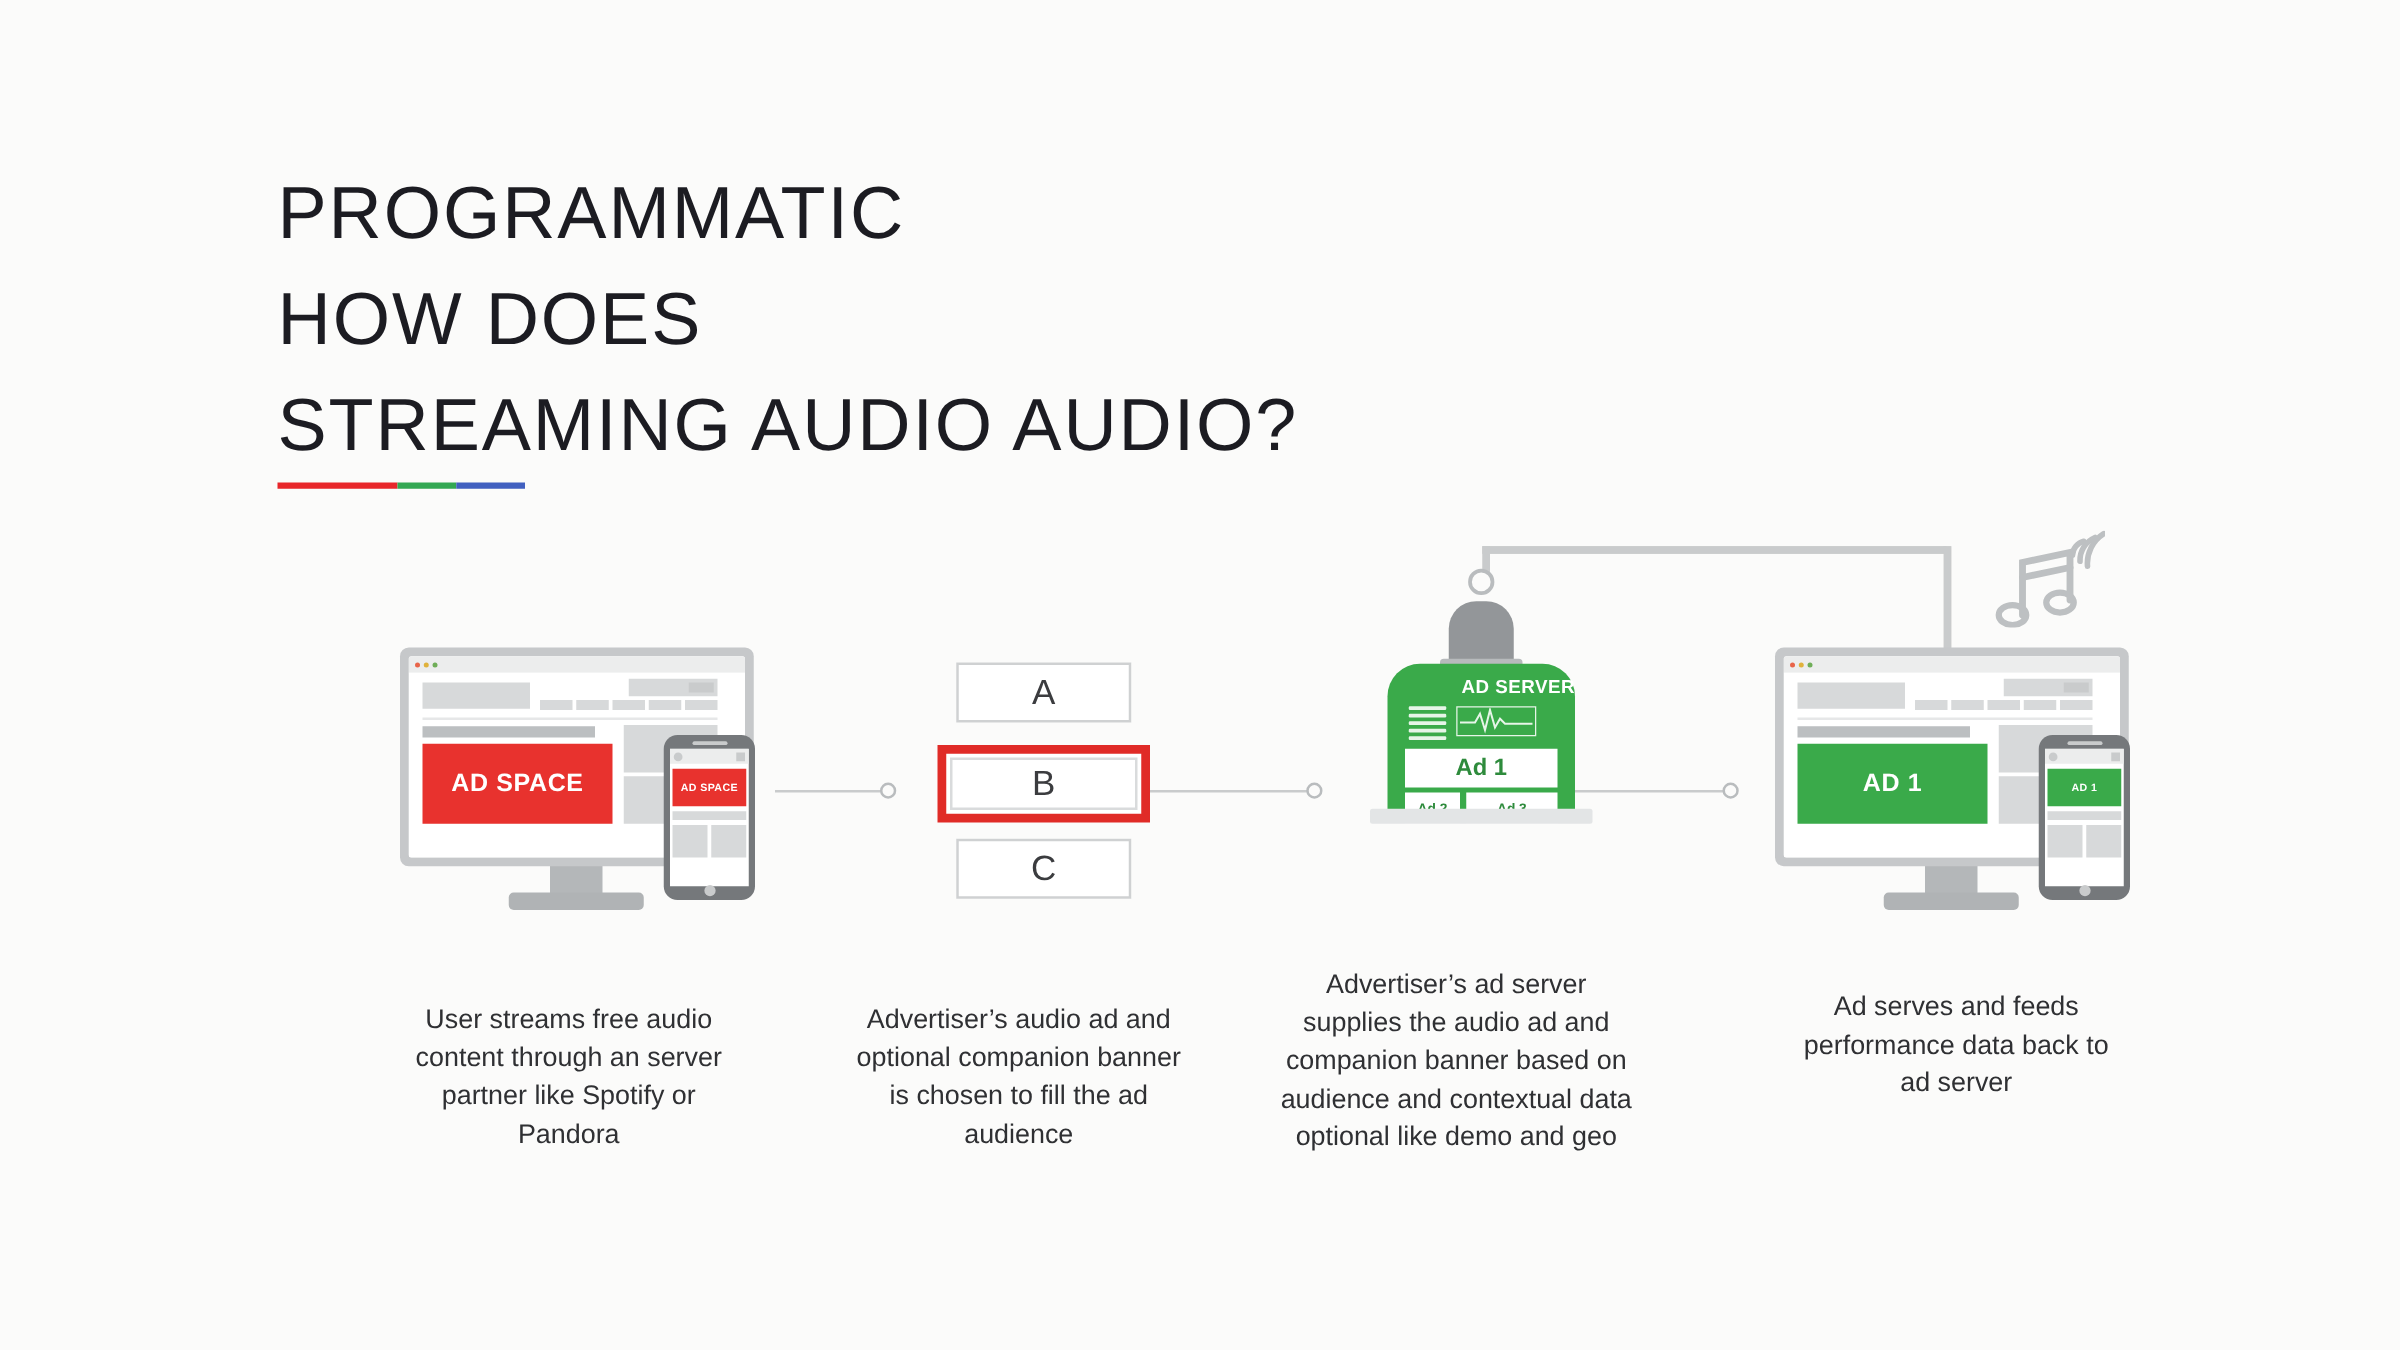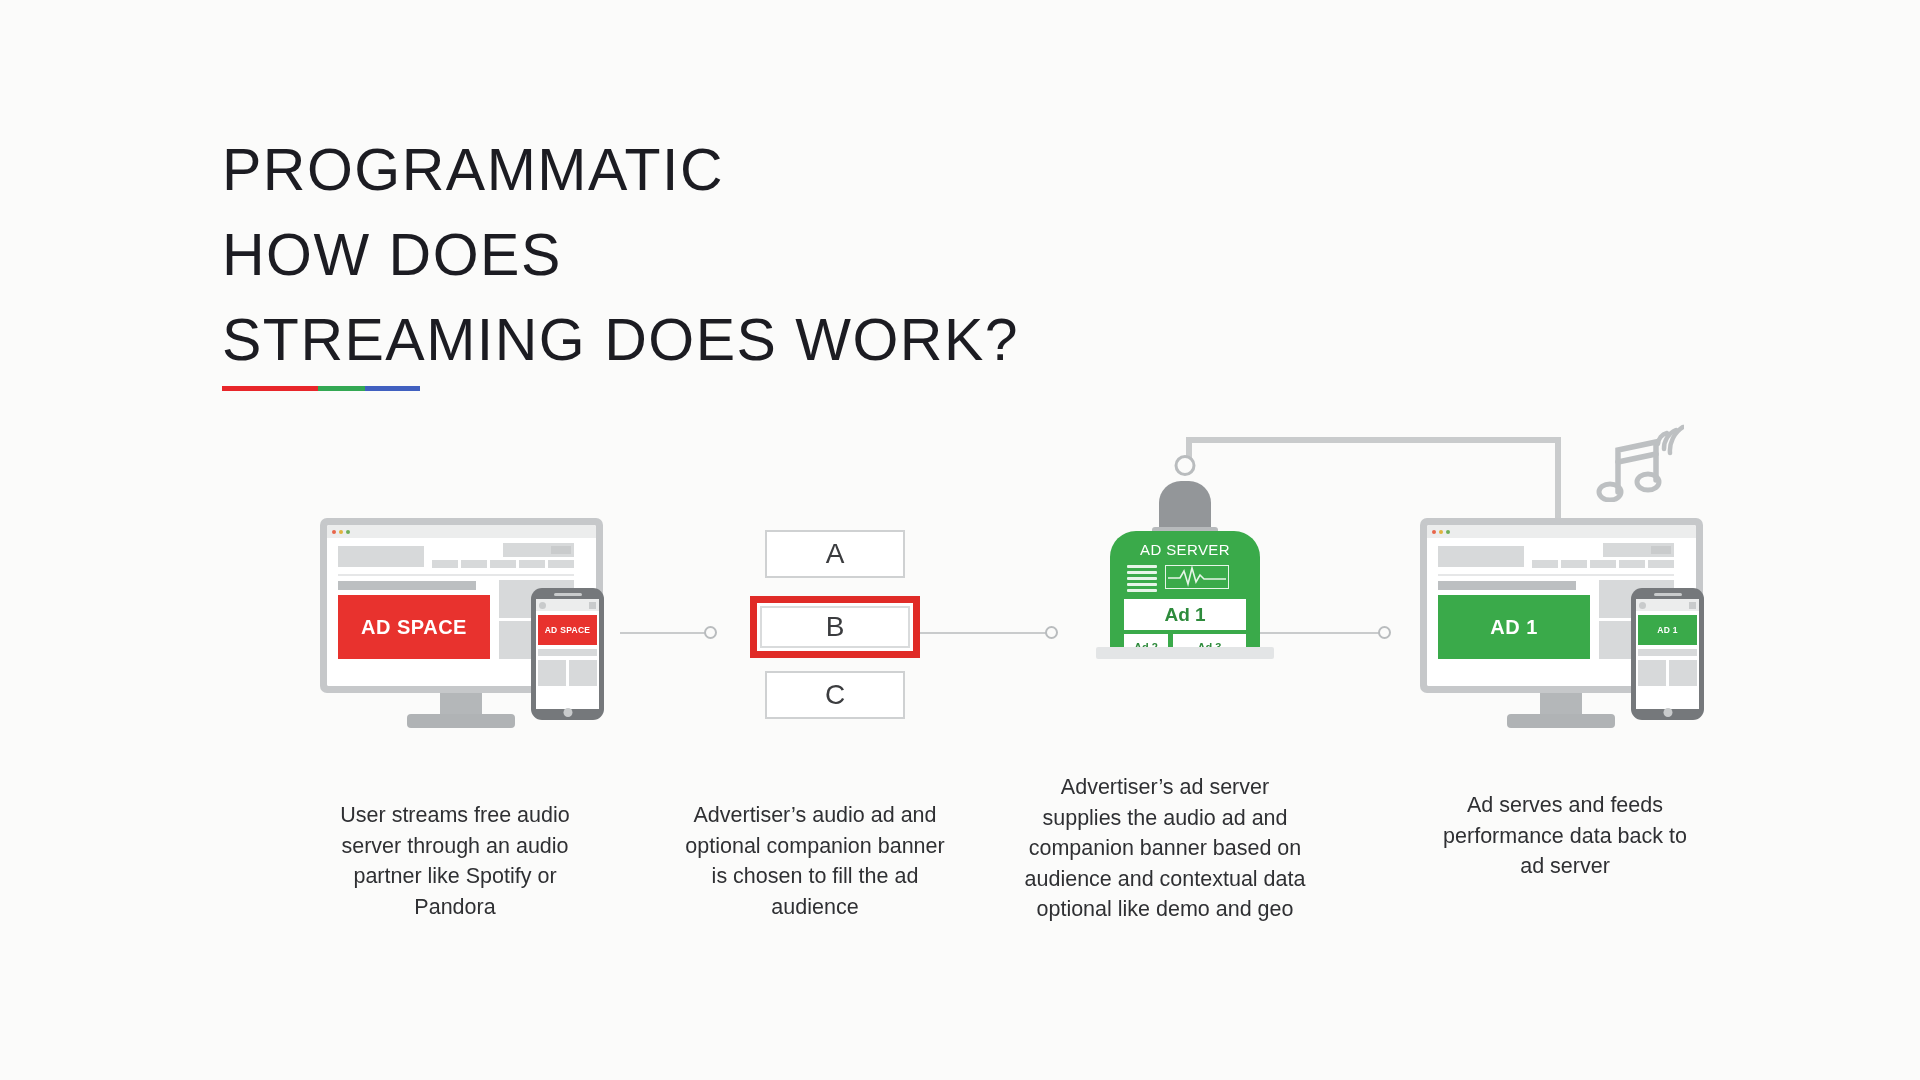--- a/index.html
+++ b/index.html
@@ -107,22 +107,22 @@
   }
   .srv-collar{
     position:absolute;left:50%;transform:translateX(-50%);top:72px;
     width:66px;height:8px;background:#b7babc;border-radius:3px;
   }
   .srv-body{
     position:absolute;left:50%;transform:translateX(-50%);top:76px;
     width:150px;height:120px;background:#3aaa4a;border-radius:26px 26px 0 0;
   }
   .srv-title{
-    position:absolute;top:10px;left:0;right:0;text-align:center;
-    color:#fff;font-weight:normal;font-size:15px;letter-spacing:0.4px;
+    position:absolute;top:10px;left:0;right:0;text-align:right;
+    color:#fff;font-weight:bold;font-size:15px;letter-spacing:0.4px;
   }
   .srv-lines{position:absolute;left:17px;top:34px;width:30px;}
   .srv-lines i{display:block;height:3px;background:#e6f5e8;margin-bottom:3px;border-radius:1px;}
   .srv-wave{
     position:absolute;left:55px;top:34px;width:64px;height:24px;
     border:1.5px solid #e6f5e8;box-sizing:border-box;overflow:hidden;
   }
   .srv-ad1{
     position:absolute;left:14px;top:68px;width:122px;height:31px;background:#fff;
     display:flex;align-items:center;justify-content:center;
@@ -150,21 +150,21 @@
   .music{position:absolute;}
 </style>
 </head>
 <body>
 
 <div class="slide">
 
   <div class="title-block">
     <div class="title-line">PROGRAMMATIC</div>
     <div class="title-line">HOW DOES</div>
-    <div class="title-line">STREAMING DOES WORK?</div>
+    <div class="title-line">STREAMING AUDIO AUDIO?</div>
     <div class="accent-bar">
       <div class="accent-seg" style="width:96px;background:#e8262a;"></div>
       <div class="accent-seg" style="width:47px;background:#33a853;"></div>
       <div class="accent-seg" style="width:55px;background:#4160c0;"></div>
     </div>
   </div>
 
   <div class="diagram">
 
     <div class="loop" style="left:1186px;top:437px;width:2px;height:32px;background:#c9cbcc;"></div>
@@ -222,21 +222,21 @@
           <div class="blk" style="position:relative;margin:0 2px;height:7px;"></div>
           <div style="display:flex;gap:3px;margin:4px 2px 0 2px;">
             <div class="blk" style="position:relative;flex:1;height:26px;"></div>
             <div class="blk" style="position:relative;flex:1;height:26px;"></div>
           </div>
         </div>
         <div class="phone-home"></div>
       </div>
     </div>
 
-    <div class="caption" style="left:330px;top:800px;width:250px;">User streams free audio server through an audio partner like Spotify or Pandora</div>
+    <div class="caption" style="left:330px;top:800px;width:250px;">User streams free audio content through an server partner like Spotify or Pandora</div>
 
     <div class="step" style="left:750px;top:530px;">
       <div class="abc-box" style="left:15px;top:0;">A</div>
 
       <div class="abc-box selected" style="left:0;top:66px;">
         <div class="abc-inner">B</div>
       </div>
 
       <div class="abc-box" style="left:15px;top:141px;">C</div>
     </div>

